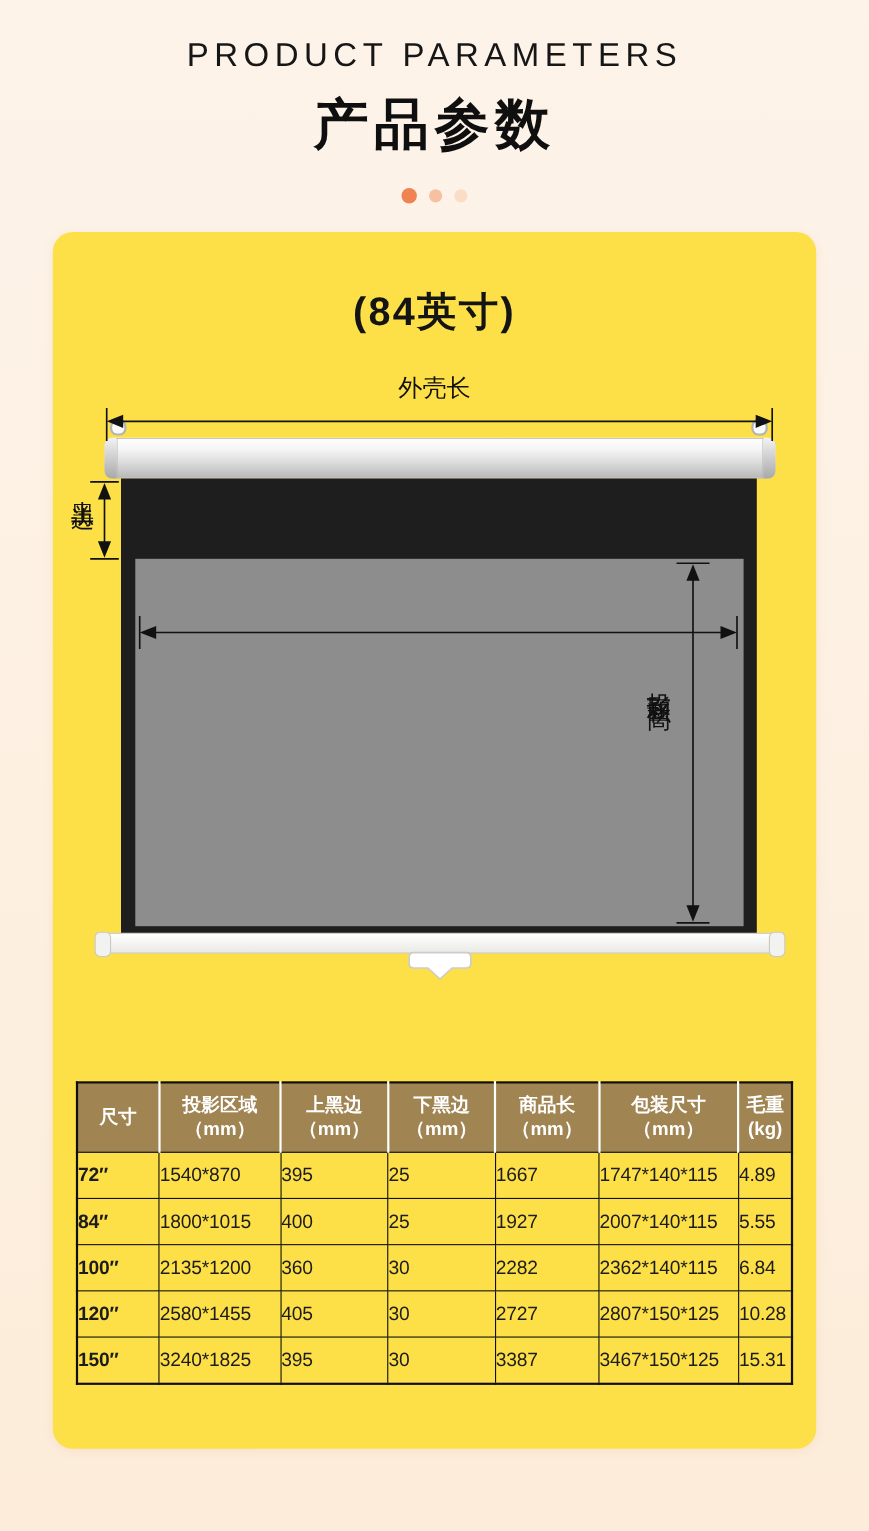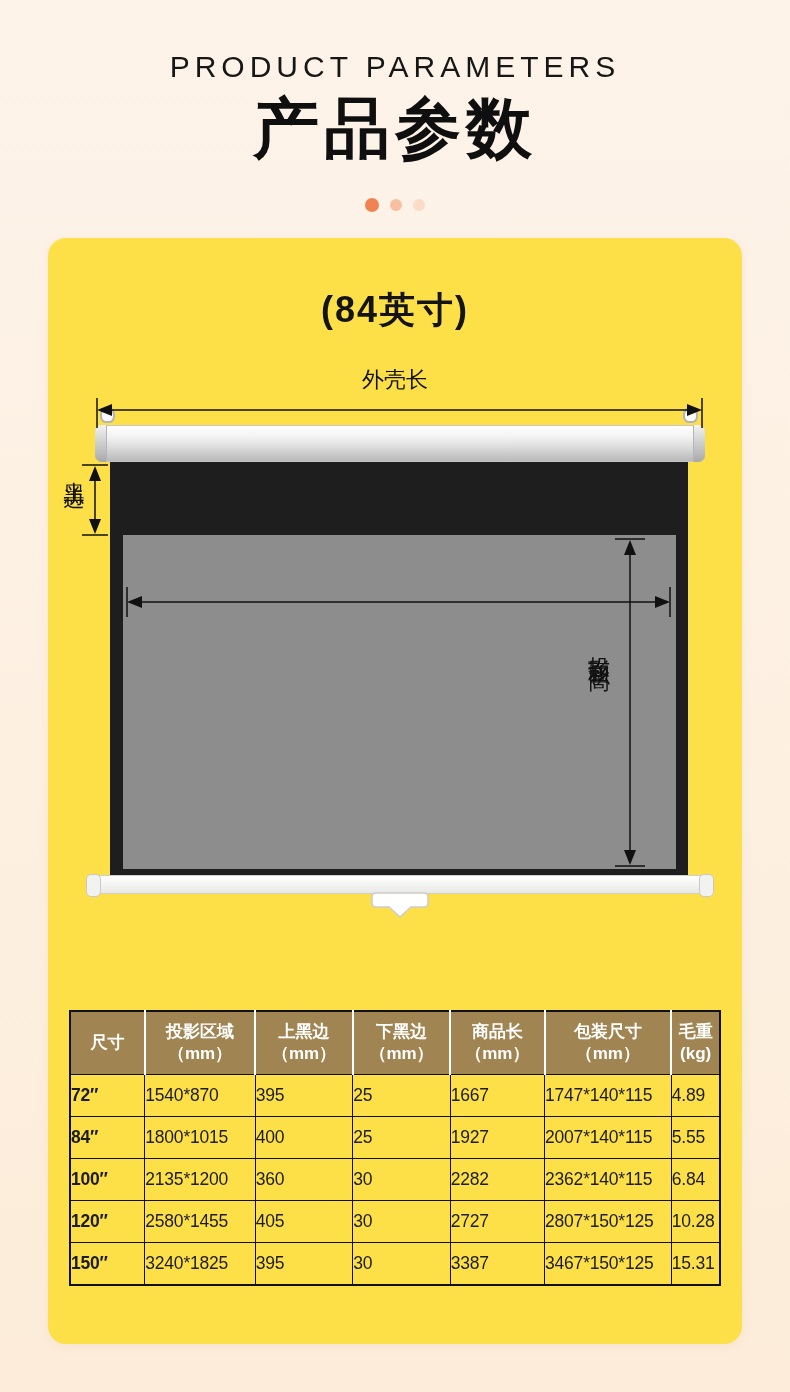--- a/index.html
+++ b/index.html
@@ -6,23 +6,23 @@
   html,body { width:790px; }
   body {
     font-family:"Liberation Sans","DejaVu Sans",sans-serif;
     background:linear-gradient(180deg,#fdf3e9 0%,#fdf0e1 55%,#fcecd9 100%);
     min-height:1392px;
     color:#141414;
   }
   .page { width:790px; min-height:1392px; overflow:hidden; }
 
   
-  .hero { padding-top:50px; text-align:center; }
+  .hero { padding-top:34px; text-align:center; }
   .eyebrow { font-size:30px; letter-spacing:5px; font-weight:500; color:#161616; }
-  .big-title { font-size:66px; font-weight:900; letter-spacing:5px; color:#0f0f0f; }
+  .big-title { font-size:50px; font-weight:900; letter-spacing:5px; margin-top:12px; color:#0f0f0f; }
   .dots { margin-top:24px; display:flex; justify-content:center; align-items:center; gap:11px; }
   .dot { border-radius:50%; }
   .dot-1 { width:14px; height:14px; background:#ef8353; }
   .dot-2 { width:12px; height:12px; background:#f7c0a0; }
   .dot-3 { width:12px; height:12px; background:#fbdcc6; }
 
   
   .card {
     width:694px; margin:26px auto 0; background:#fde047; border-radius:18px;
     padding:48px 0 58px; box-shadow:0 2px 8px rgba(230,200,170,.25);

